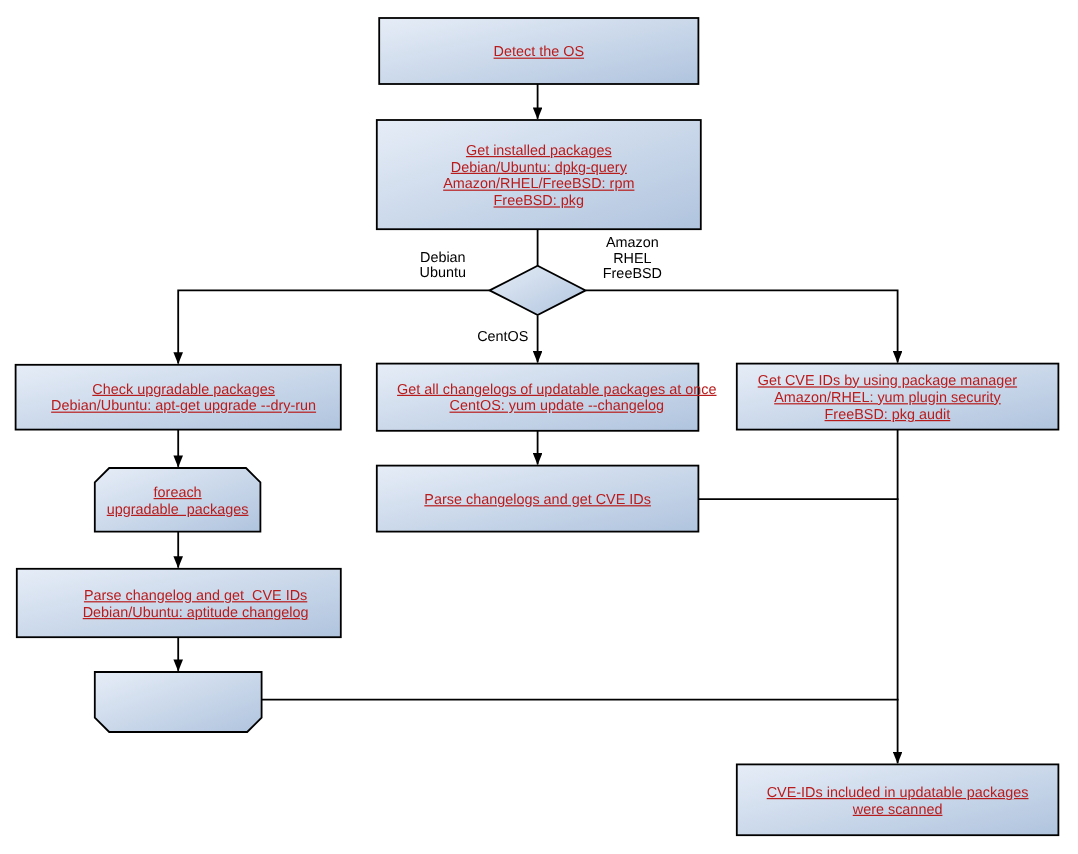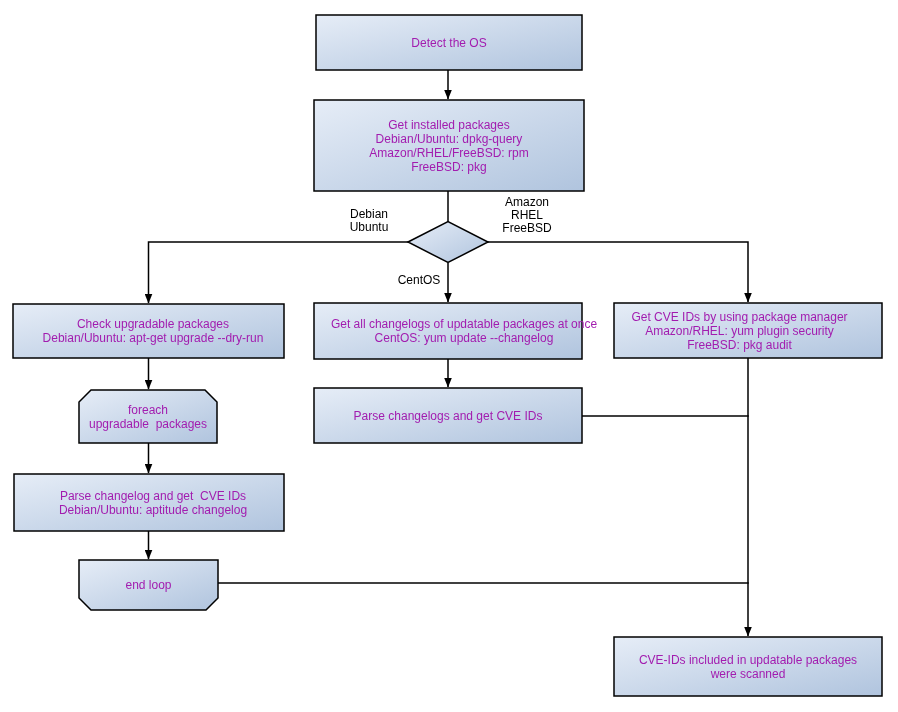--- a/index.html
+++ b/index.html
@@ -14,22 +14,23 @@
   }
   #diagram-svg { position: absolute; left: 0; top: 0; }
   .node-text {
     position: absolute;
     display: flex;
     align-items: center;
     justify-content: center;
     text-align: center;
     font-size: 12px;
     line-height: 14px;
-    color: #a21caf;
+    color: #b91c1c;
     pointer-events: none;
+    text-decoration: underline;
   }
   .node-text > span {
     white-space: pre-wrap;
     width: max-content;
   }
   .branch-label {
     position: absolute;
     text-align: center;
     font-size: 12px;
     line-height: 13px;
@@ -93,28 +94,25 @@
   <div class="node-text" style="left:26px; top:304px; width:254px; height:54px;">
     <span>Check upgradable packages
 Debian/Ubuntu: apt-get upgrade --dry-run</span>
   </div>
 
   <div class="node-text" style="left:79px; top:390px; width:138px; height:53px;align-items:center;">
     <span>foreach
 upgradable  packages</span>
   </div>
 
-  <div class="node-text" style="left:18px; top:474px; width:270px; height:57px;">
+  <div class="node-text" style="left:28px; top:474px; width:270px; height:57px;">
     <span>Parse changelog and get  CVE IDs
 Debian/Ubuntu: aptitude changelog</span>
   </div>
 
-  <div class="node-text" style="left:79px; top:560px; width:139px; height:50px;">
-    <span>end loop</span>
-  </div>
 
   <div class="node-text" style="left:314px; top:303px; width:268px; height:56px;padding-left:16px;">
     <span>Get all changelogs of updatable packages at once
 CentOS: yum update --changelog</span>
   </div>
 
   <div class="node-text" style="left:314px; top:388px; width:268px; height:55px;">
     <span>Parse changelogs and get CVE IDs</span>
   </div>
 

